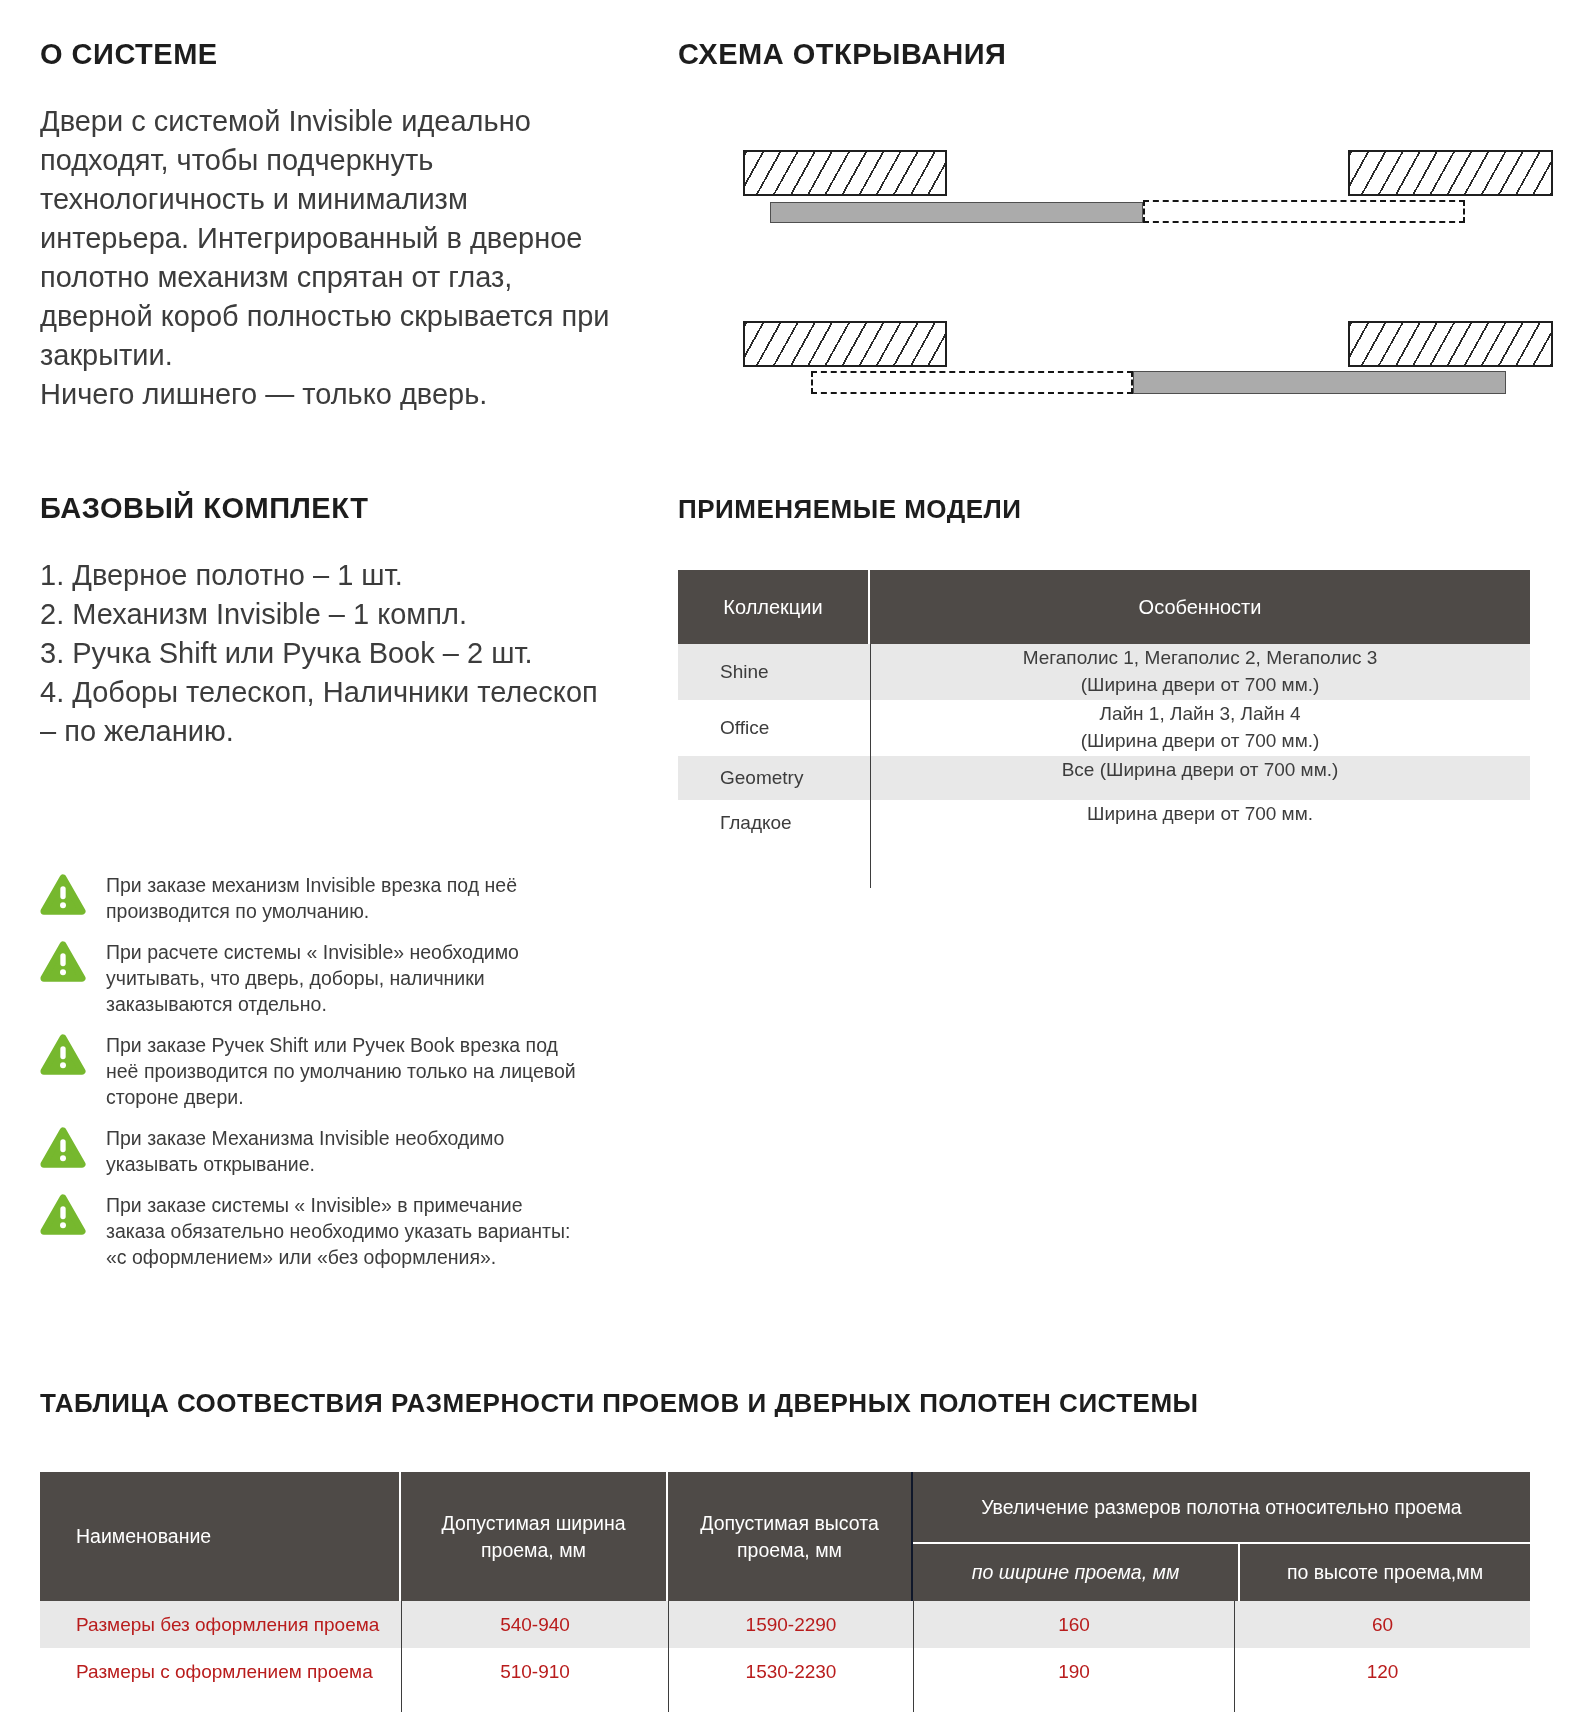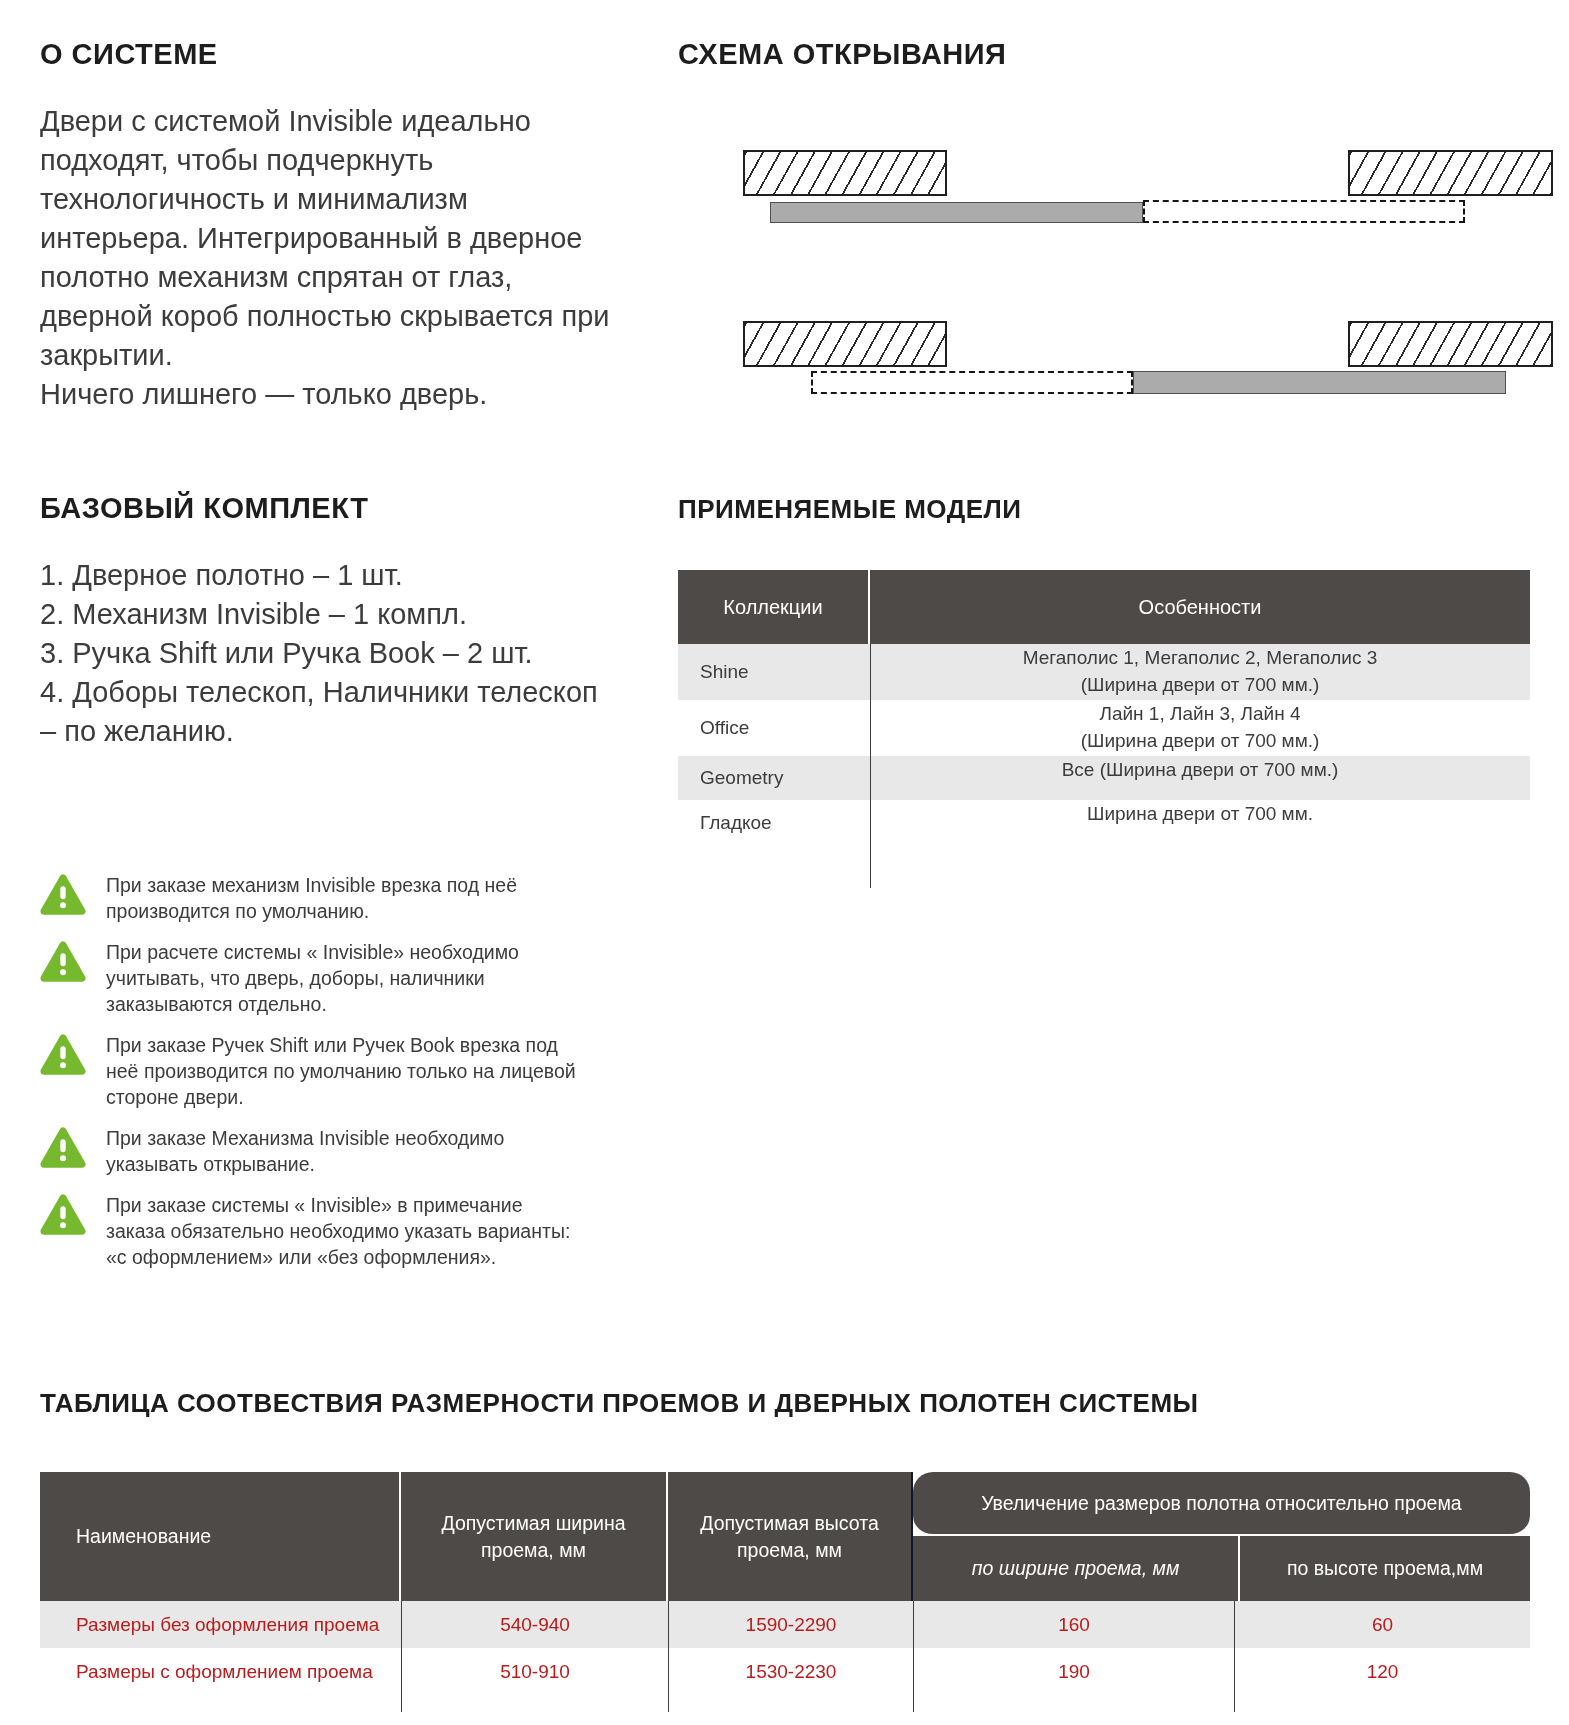--- a/index.html
+++ b/index.html
@@ -39,33 +39,33 @@
   .door-bar{background:var(--doorgray);border:1.5px solid #4f4f4f;}
   .door-dash{border:2px dashed #151515;background:#fff;}
 
   
   .mtable{width:852px;font-weight:300;}
   .mt-header{display:flex;height:74px;background:var(--dark);}
   .mt-h1{width:192px;border-right:2px solid #fff;display:flex;align-items:center;justify-content:center;}
   .mt-h2{flex:1;display:flex;align-items:center;justify-content:center;}
   .mt-header .cell-txt{color:#fff;font-size:20px;}
   .mt-row{display:flex;min-height:44px;}
-  .mt-c1{width:192px;display:flex;align-items:center;padding-left:22px;font-size:19px;color:#3c3c3c;}
+  .mt-c1{width:192px;display:flex;align-items:center;padding-left:42px;font-size:19px;color:#3c3c3c;}
   .mt-c2{flex:1;display:flex;flex-direction:column;align-items:center;font-size:19px;line-height:27px;color:#3c3c3c;text-align:center;}
   .mt-divider{position:absolute;left:192px;top:74px;width:1px;background:#3d3d3d;}
 
   
   .stable{width:1490px;font-weight:300;}
   .st-header{display:flex;height:129px;background:#fff;}
   .st-header .hcell{background:var(--dark);color:#fff;font-size:19.5px;display:flex;align-items:center;justify-content:center;text-align:center;line-height:27px;}
   .st-hc1{width:361px;border-right:2px solid #fff;justify-content:flex-start !important;padding-left:36px;text-align:left !important;}
   .st-hc2{width:267px;border-right:2px solid #fff;}
   .st-hc3{width:245px;border-right:2px solid #0f172a;}
   .st-hc4{width:617px;display:flex;flex-direction:column;}
-  .st-hc4-top{height:64px;background:var(--dark);color:#fff;font-size:19.5px;display:flex;align-items:center;justify-content:center;border-bottom:2px solid #fff;border-radius:20px;}
+  .st-hc4-top{height:72px;background:var(--dark);color:#fff;font-size:19.5px;display:flex;align-items:center;justify-content:center;border-bottom:2px solid #fff;}
   .st-hc4-bottom{flex:1;display:flex;}
   .st-hc4a{width:327px;background:var(--dark);color:#fff;font-size:19.5px;display:flex;align-items:center;justify-content:center;border-right:2px solid #fff;font-style:italic;}
   .st-hc4b{flex:1;background:var(--dark);color:#fff;font-size:19.5px;display:flex;align-items:center;justify-content:center;}
   .st-row{display:flex;height:47px;font-size:19px;color:#b91c1c;}
   .st-row .dcell{display:flex;align-items:center;justify-content:center;}
   .st-c1{width:361px;justify-content:flex-start !important;padding-left:36px;}
   .st-c2{width:267px;border-left:1px solid #3d3d3d;}
   .st-c3{width:245px;border-left:1px solid #3d3d3d;}
   .st-c4{width:321px;border-left:1px solid #3d3d3d;}
   .st-c5{flex:1;border-left:1px solid #3d3d3d;}

